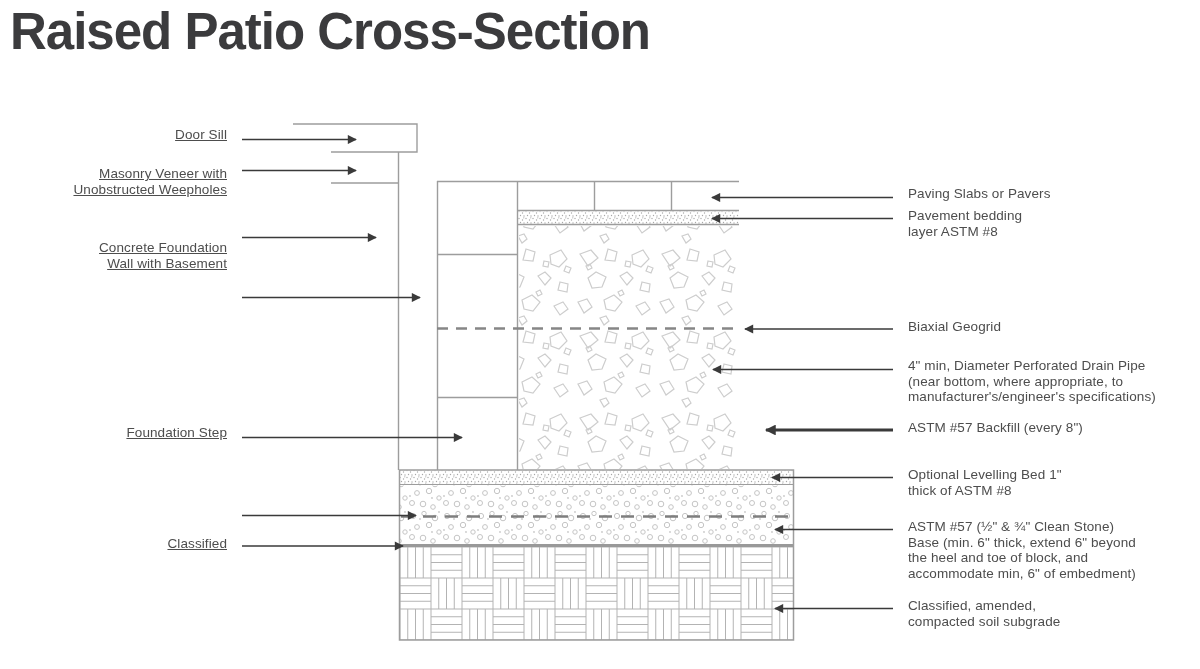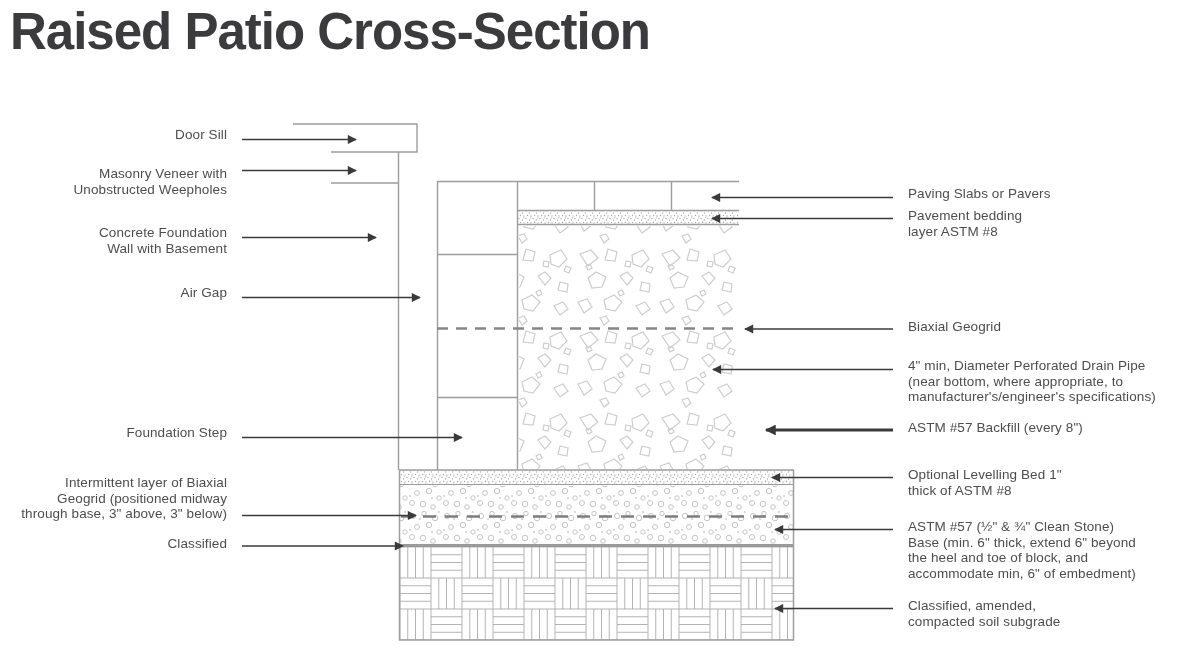--- a/index.html
+++ b/index.html
@@ -15,21 +15,21 @@
     font-size:51px;font-weight:800;letter-spacing:-1px;
     color:#3b3b3d;
   }
   .lbl{
     position:absolute;
     font-size:13.5px;line-height:15.5px;
     color:#4d4d4d;
     white-space:pre-line;
     letter-spacing:.1px;
   }
-  .lbl.left{left:0;width:227px;text-align:right;}
+  .lbl.left{left:0;width:227px;text-align:right;text-decoration:underline;}
   .lbl.right{left:908px;width:300px;text-align:left;}
   svg.diagram{position:absolute;left:0;top:0;}
 </style>
 </head>
 <body>
 
 <div class="stage">
 
   <h1 class="title">Raised Patio Cross-Section</h1>
 
@@ -170,27 +170,23 @@
       <path d="M893,430 H766" stroke-width="3" marker-end="url(#ahb)"></path>
       <path d="M893,477.5 H772" marker-end="url(#ah)"></path>
       <path d="M893,529.5 H775" marker-end="url(#ah)"></path>
       <path d="M893,608.5 H775" marker-end="url(#ah)"></path>
     </g>
   </svg>
 
   <div class="lbl left" style="top:127px">Door Sill</div>
   <div class="lbl left" style="top:166px">Masonry Veneer with
 Unobstructed Weepholes</div>
-  <div class="lbl left" style="top:225px">Concrete Foundation
+  <div class="lbl left" style="top:240px">Concrete Foundation
 Wall with Basement</div>
-  <div class="lbl left" style="top:285px">Air Gap</div>
   <div class="lbl left" style="top:425px">Foundation Step</div>
-  <div class="lbl left" style="top:475px">Intermittent layer of Biaxial
-Geogrid (positioned midway
-through base, 3" above, 3" below)</div>
   <div class="lbl left" style="top:536px">Classified</div>
 
   <div class="lbl right" style="top:186px">Paving Slabs or Pavers</div>
   <div class="lbl right" style="top:208px">Pavement bedding
 layer ASTM #8</div>
   <div class="lbl right" style="top:319px">Biaxial Geogrid</div>
   <div class="lbl right" style="top:358px">4" min, Diameter Perforated Drain Pipe
 (near bottom, where appropriate, to
 manufacturer's/engineer's specifications)</div>
   <div class="lbl right" style="top:420px">ASTM #57 Backfill (every 8")</div>

